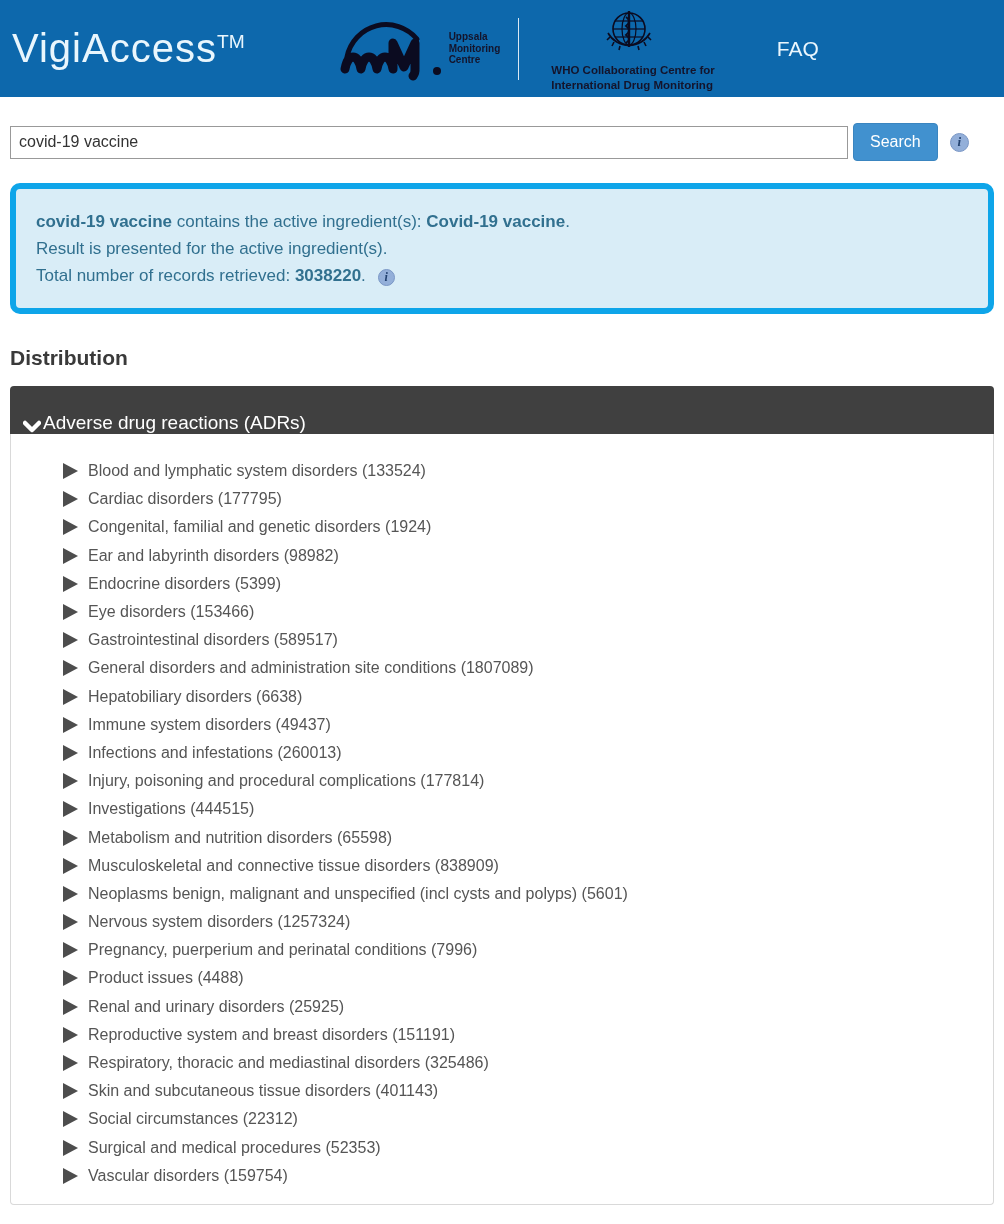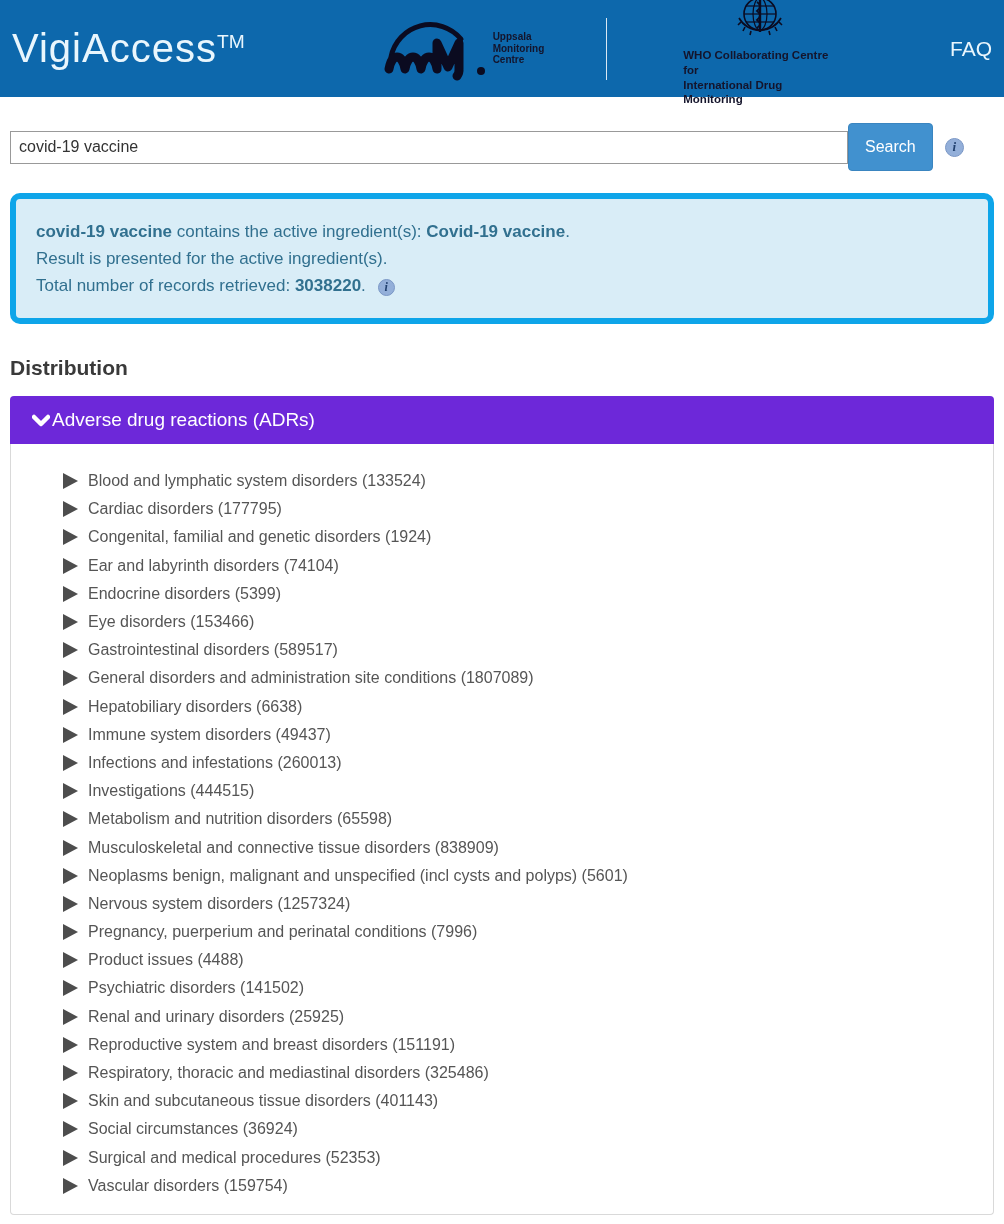--- a/index.html
+++ b/index.html
@@ -10,21 +10,20 @@
     color:#555;
   }
 
   
   .topbar {
     height: 97px;
     background: #0d68ac;
     display: flex;
     align-items: center;
     padding: 0 12px;
-    gap: 44px;
   }
   .app-title {
     color: #e9f6fd;
     font-size: 40px;
     font-weight: 400;
     letter-spacing: 1px;
     white-space: nowrap;
   }
   .app-title sup { font-size: 0.48em; vertical-align: 14px; letter-spacing: 0; }
   .umc-logo { display:flex; align-items:center; margin-left: 88px; }
@@ -53,21 +52,22 @@
     flex: 0 0 838px;
     height: 33px;
     border: 1px solid #999;
     font-size: 16px;
     color: #333;
     padding: 0 8px;
     font-family: "Liberation Sans", sans-serif;
     outline: none;
   }
   .search-btn {
-    height: 48px;
+    margin-left: 5px;
+    height: 38px;
     padding: 0 16px;
     background: #4191cf;
     color: #fff;
     border: 1px solid #3a85c0;
     border-radius: 4px;
     font-size: 16px;
     font-family: "Liberation Sans", sans-serif;
     cursor: pointer;
   }
   .info-icon {
@@ -99,26 +99,26 @@
     margin: 32px 10px 0 10px;
     font-size: 21px;
     font-weight: bold;
     color: #3a3a3a;
   }
   .panel {
     margin: 16px 10px 0 10px;
     border-radius: 5px;
   }
   .panel-header {
-    background: #6d28d9;
+    background: #404040;
     color: #fff;
     height: 48px;
     display: flex;
-    align-items: center;
-    padding: 0 0 0 22px;
+    align-items: flex-end;
+    padding: 0 0 0 13px;
     border-radius: 4px 4px 0 0;
     font-size: 19px;
     cursor: pointer;
   }
   .chevron-icon { display:inline-block; margin-right: 2px; line-height:0; }
   .panel-body {
     border: 1px solid #d9d9d9;
     border-top: none;
     border-radius: 0 0 4px 4px;
     padding: 23px 0 14px 52px;
@@ -220,21 +220,21 @@
           <span>Cardiac disorders (177795)</span>
         </li>
 
         <li>
           <span class="tri"></span>
           <span>Congenital, familial and genetic disorders (1924)</span>
         </li>
 
         <li>
           <span class="tri"></span>
-          <span>Ear and labyrinth disorders (74104)</span>
+          <span>Ear and labyrinth disorders (98982)</span>
         </li>
 
         <li>
           <span class="tri"></span>
           <span>Endocrine disorders (5399)</span>
         </li>
 
         <li>
           <span class="tri"></span>
           <span>Eye disorders (153466)</span>
@@ -258,20 +258,24 @@
         <li>
           <span class="tri"></span>
           <span>Immune system disorders (49437)</span>
         </li>
 
         <li>
           <span class="tri"></span>
           <span>Infections and infestations (260013)</span>
         </li>
 
+        <li>
+          <span class="tri"></span>
+          <span>Injury, poisoning and procedural complications (177814)</span>
+        </li>
 
         <li>
           <span class="tri"></span>
           <span>Investigations (444515)</span>
         </li>
 
         <li>
           <span class="tri"></span>
           <span>Metabolism and nutrition disorders (65598)</span>
         </li>
@@ -294,24 +298,20 @@
         <li>
           <span class="tri"></span>
           <span>Pregnancy, puerperium and perinatal conditions (7996)</span>
         </li>
 
         <li>
           <span class="tri"></span>
           <span>Product issues (4488)</span>
         </li>
 
-        <li>
-          <span class="tri"></span>
-          <span>Psychiatric disorders (141502)</span>
-        </li>
 
         <li>
           <span class="tri"></span>
           <span>Renal and urinary disorders (25925)</span>
         </li>
 
         <li>
           <span class="tri"></span>
           <span>Reproductive system and breast disorders (151191)</span>
         </li>
@@ -321,21 +321,21 @@
           <span>Respiratory, thoracic and mediastinal disorders (325486)</span>
         </li>
 
         <li>
           <span class="tri"></span>
           <span>Skin and subcutaneous tissue disorders (401143)</span>
         </li>
 
         <li>
           <span class="tri"></span>
-          <span>Social circumstances (36924)</span>
+          <span>Social circumstances (22312)</span>
         </li>
 
         <li>
           <span class="tri"></span>
           <span>Surgical and medical procedures (52353)</span>
         </li>
 
         <li>
           <span class="tri"></span>
           <span>Vascular disorders (159754)</span>

